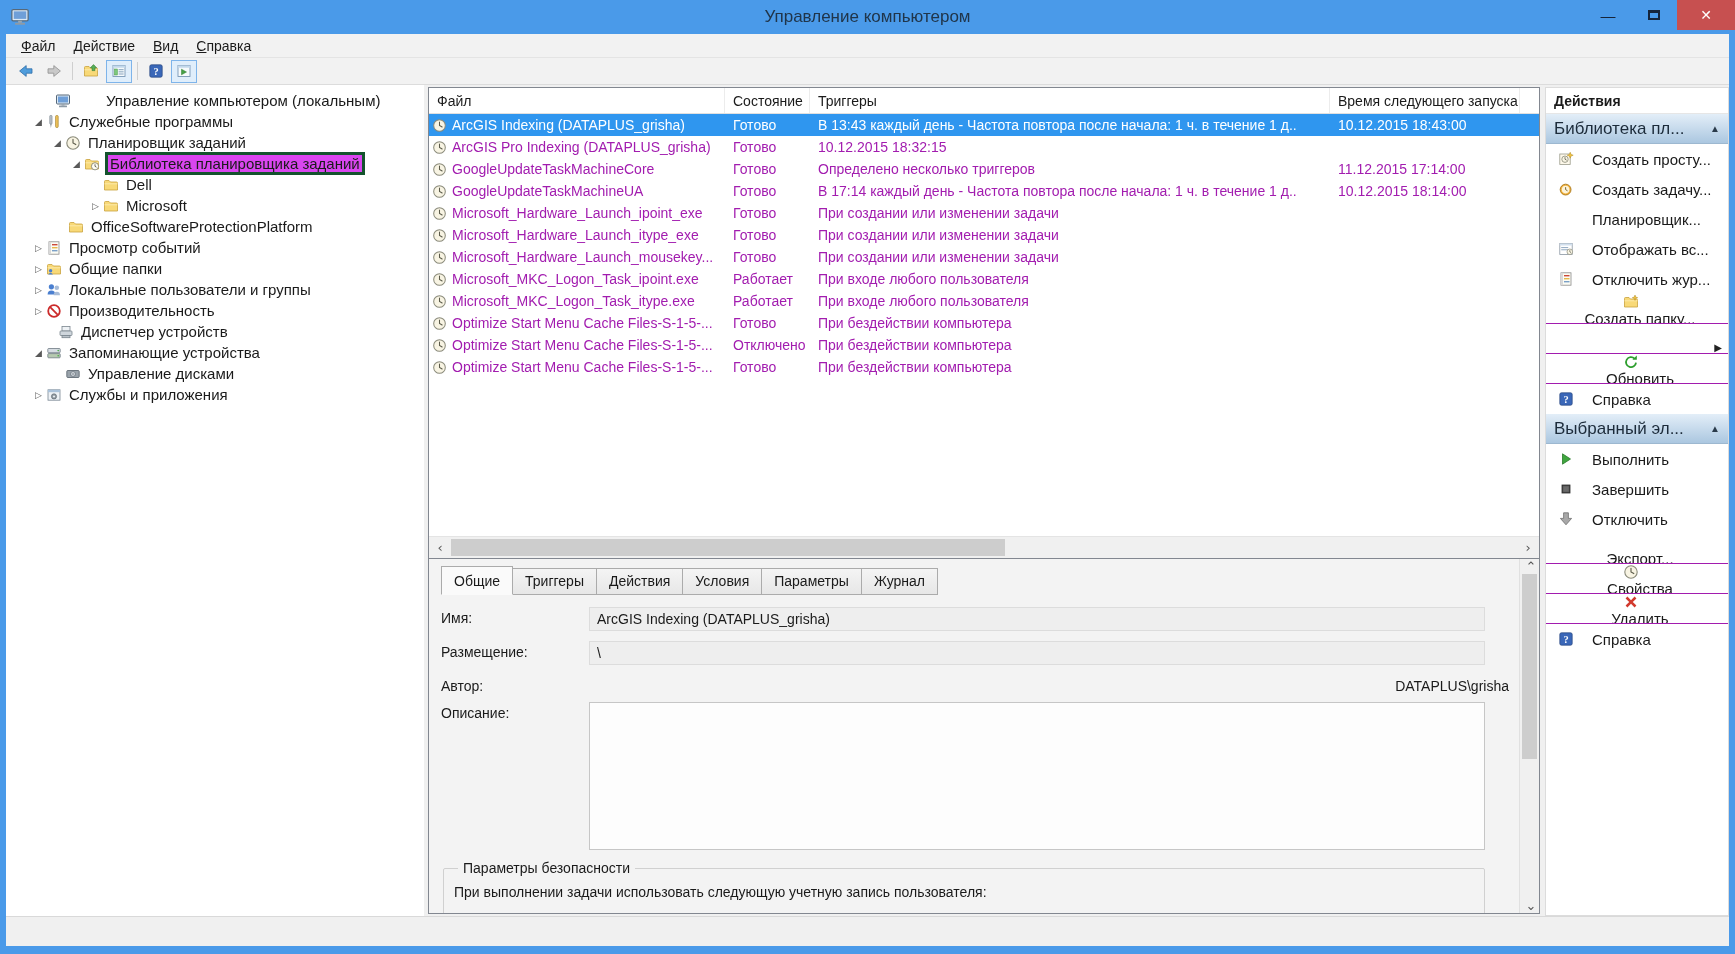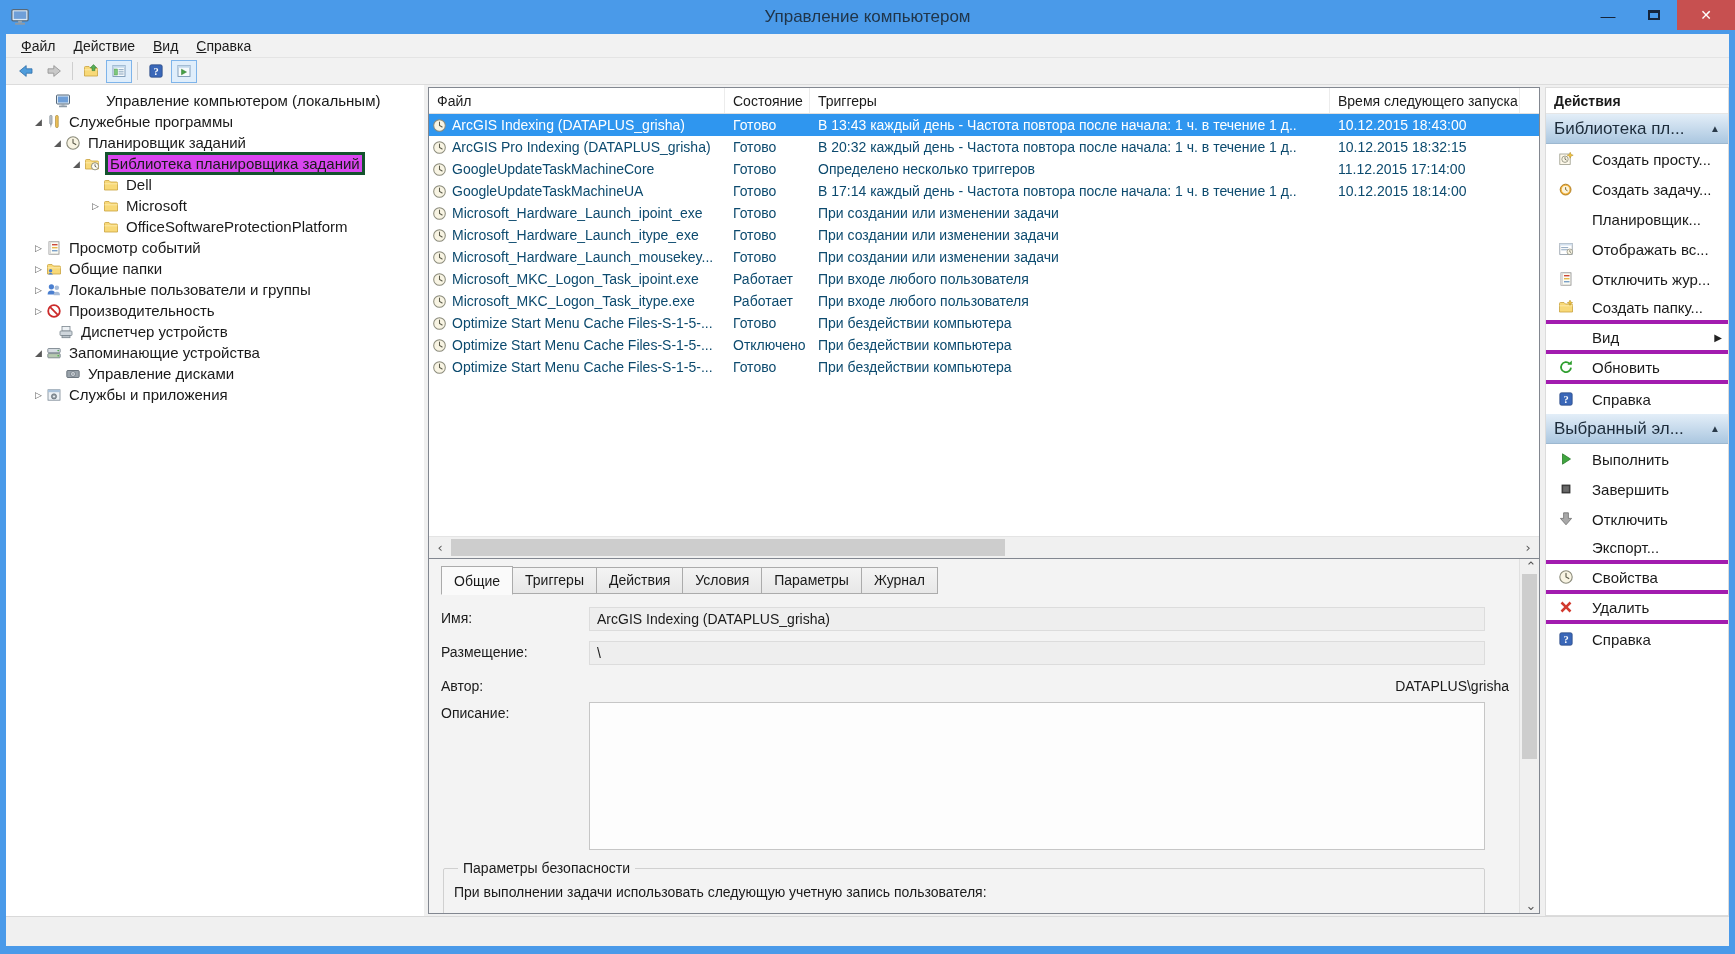--- a/index.html
+++ b/index.html
@@ -54,42 +54,42 @@
   .list-area{ height:470px; display:flex; flex-direction:column; background:#fff; }
   .list-header{ display:flex; height:26px; align-items:center; font-size:14px;
     color:#1a1a1a; border-bottom:1px solid #e0e0e0; flex:0 0 26px; }
   .lh{ height:100%; display:flex; align-items:center; border-right:1px solid #ececec;
     padding-left:8px; white-space:nowrap; overflow:hidden; }
   .c-name{ width:296px; flex:0 0 296px; }
   .c-state{ width:85px; flex:0 0 85px; }
   .c-trig{ width:520px; flex:0 0 520px; }
   .c-time{ width:190px; flex:0 0 190px; }
   .list-rows{ flex:1; overflow:hidden; }
-  .lrow{ display:flex; height:22px; align-items:center; font-size:14px; color:#0c4a6e;
+  .lrow{ display:flex; height:22px; align-items:center; font-size:14px; color:#a21caf;
     white-space:nowrap; }
   .lrow .icon16{ width:15px; height:15px; flex:0 0 15px; margin:0 5px 0 3px; }
   .rc{ overflow:hidden; white-space:nowrap; }
   .rc-name{ width:273px; flex:0 0 273px; }
   .rc-state{ width:85px; flex:0 0 85px; padding-left:8px; }
   .rc-trig{ width:520px; flex:0 0 520px; padding-left:8px; }
   .rc-time{ width:190px; flex:0 0 190px; padding-left:8px; }
   .lrow.selected{ background:#2f96ef; color:#fff; }
 
   .hscroll{ height:22px; flex:0 0 22px; background:#f0f0f0; display:flex;
     align-items:stretch; border-top:1px solid #e4e4e4; }
   .sbtn{ width:22px; display:flex; align-items:center; justify-content:center;
     color:#555; font-size:13px; font-family:"DejaVu Sans", sans-serif; }
   .htrack{ flex:1; position:relative; }
   .hthumb{ position:absolute; left:0; top:2px; bottom:2px; width:52%; background:#cdcdcd; }
 
   
   .details-area{ flex:1; display:flex; background:#f3f3f3; border-top:1px solid #828790;
     min-height:0; }
   .details-main{ flex:1; padding:6px 10px 0 12px; overflow:hidden; }
-  .tabbar{ display:flex; align-items:center; height:30px; }
+  .tabbar{ display:flex; align-items:flex-end; height:30px; }
   .tab{ padding:4px 12px 5px 12px; font-size:14px; color:#1a1a1a;
     background:linear-gradient(#f4f4f4,#e7e7e7); border:1px solid #ababab;
     border-left:none; }
   .tab:first-of-type{ border-left:1px solid #ababab; }
   .tab.active{ background:#fafafa; border-bottom:1px solid #fafafa; padding-top:6px;
     position:relative; z-index:2; }
   .form{ padding-top:12px; font-size:14px; color:#1a1a1a; }
   .frow{ display:flex; margin-bottom:10px; align-items:flex-start; }
   .flabel{ width:148px; flex:0 0 148px; padding-top:3px; }
   .fbox{ flex:1; height:24px; background:#eeeeee; border:1px solid #dcdcdc;
@@ -114,21 +114,21 @@
     font-size:14px; font-weight:bold; color:#1a1a1a; border-bottom:1px solid #e6e6e6; }
   .ap-header{ height:30px; display:flex; align-items:center; padding:0 8px;
     background:linear-gradient(#e3eef8,#abc7e0); font-size:17px; color:#1c2b3a;
     border-bottom:1px solid #9db8d0; }
   .ap-header .collapse{ margin-left:auto; font-size:10px; color:#2a3a4a; }
   .ap-item{ height:30px; display:flex; align-items:center; padding:0 6px 0 12px;
     font-size:15px; color:#1a1a1a; }
   .ap-item .ap-icon{ margin-right:18px; }
   .ap-item .ap-label{ white-space:nowrap; overflow:hidden; }
   .ap-item .ap-arrow{ margin-left:auto; font-size:10px; color:#222; }
-  .ap-item.group-end{ border-bottom:4px solid #a21caf; }
+  .ap-item.group-end{ border-bottom:1px solid #a21caf;flex-direction:column; }
 
   
   .statusbar{ height:30px; background:#f0f0f0; border-top:1px solid #d9d9d9; margin:0; }
 </style>
 </head>
 <body>
 
 <svg width="0" height="0" style="position:absolute" aria-hidden="true">
   <defs>
     <symbol id="i-computer" viewBox="0 0 16 16">
@@ -365,21 +365,21 @@
           </svg>
         <span class="tree-label">Dell</span>
       </div>
         <div class="tree-row" style="padding-left: 82px;">
         <span class="exp">▷</span>
         <svg class="icon16">
             <use href="#i-folder"></use>
           </svg>
         <span class="tree-label">Microsoft</span>
       </div>
-        <div class="tree-row" style="padding-left: 82px; text-align: right;">
+        <div class="tree-row" style="padding-left: 47px; text-align: right;">
         <span class="exp"></span>
         <svg class="icon16">
             <use href="#i-folder"></use>
           </svg>
         <span class="tree-label">OfficeSoftwareProtectionPlatform</span>
       </div>
         <div class="tree-row" style="padding-left: 25px;">
         <span class="exp">▷</span>
         <svg class="icon16">
             <use href="#i-log"></use>
@@ -455,21 +455,20 @@
             <span class="rc rc-state">Готово</span>
             <span class="rc rc-trig">В 13:43 каждый день - Частота повтора после начала: 1 ч. в течение 1 д..</span>
             <span class="rc rc-time">10.12.2015 18:43:00</span>
           </div>
             <div class="lrow">
             <svg class="icon16">
                 <use href="#i-clock"></use>
               </svg>
             <span class="rc rc-name">ArcGIS Pro Indexing (DATAPLUS_grisha)</span>
             <span class="rc rc-state">Готово</span>
-            <span class="rc rc-trig">В 20:32 каждый день - Частота повтора после начала: 1 ч. в течение 1 д..</span>
             <span class="rc rc-time">10.12.2015 18:32:15</span>
           </div>
             <div class="lrow">
             <svg class="icon16">
                 <use href="#i-clock"></use>
               </svg>
             <span class="rc rc-name">GoogleUpdateTaskMachineCore</span>
             <span class="rc rc-state">Готово</span>
             <span class="rc rc-trig">Определено несколько триггеров</span>
             <span class="rc rc-time">11.12.2015 17:14:00</span>

